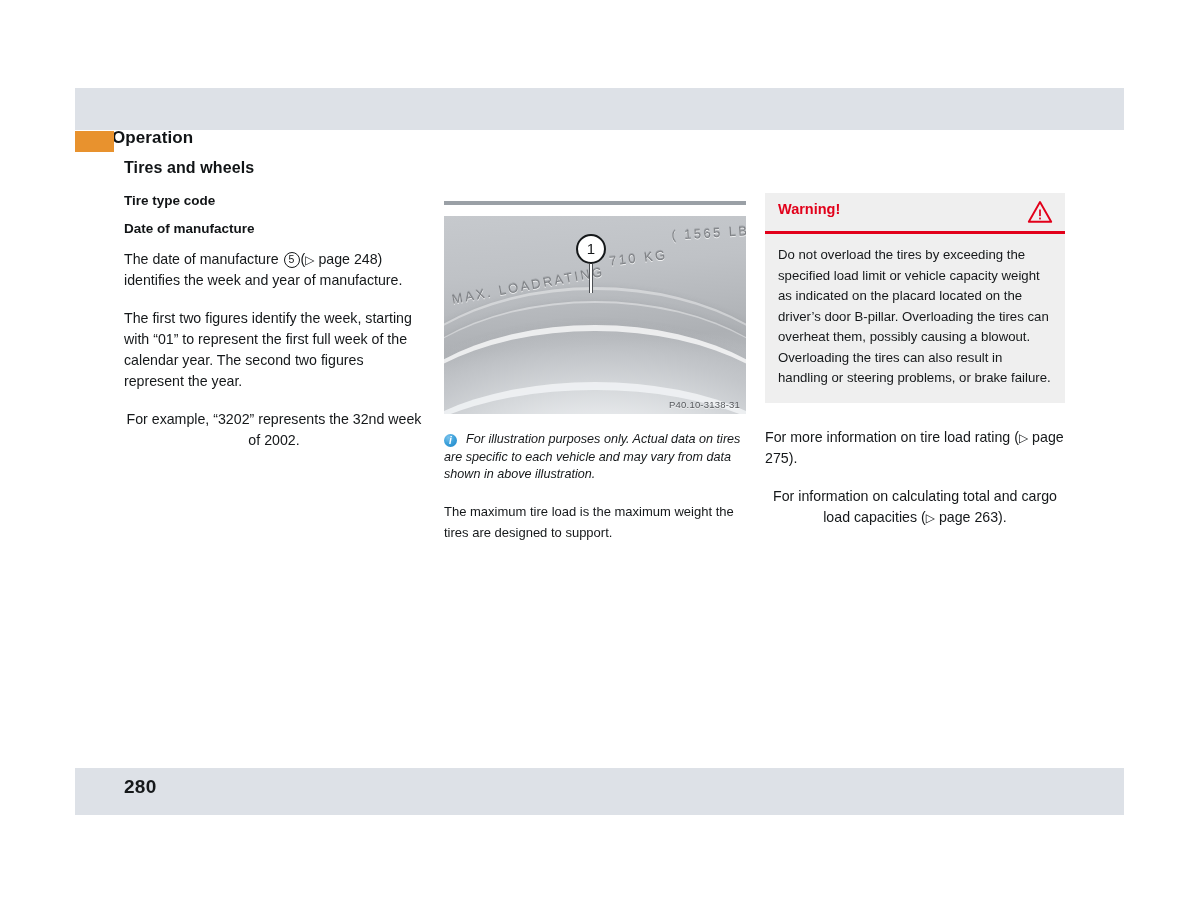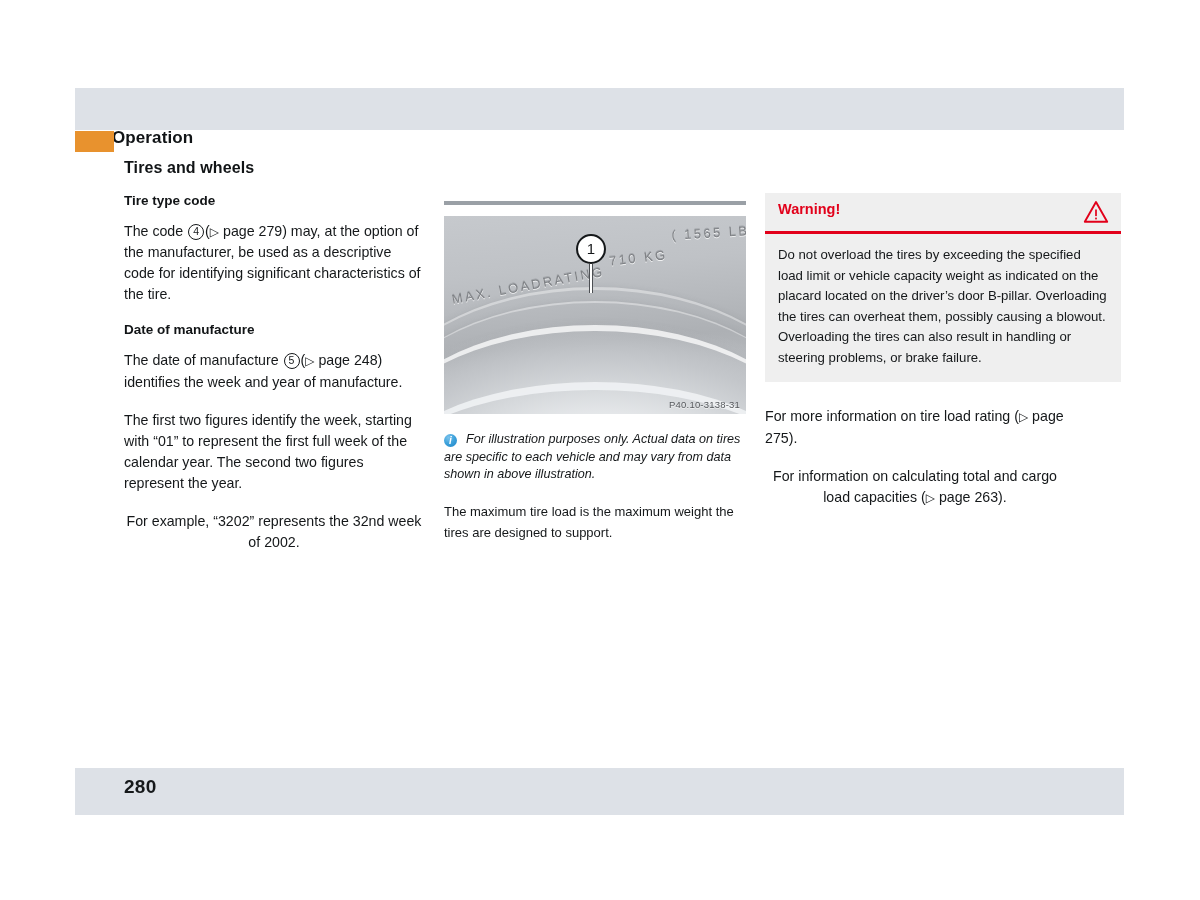--- a/index.html
+++ b/index.html
@@ -265,21 +265,21 @@
 
   .after-note {
     margin-top: 17px;
     font-size: 13px;
     line-height: 21px;
     color: #15181a;
   }
 
   
   .warning-box {
-    width: 356px;
+    width: 300px;
     background: #efefef;
     box-sizing: border-box;
   }
   .warning-head {
     position: relative;
     height: 38px;
     border-bottom: 3px solid #e2001a;
     padding: 0 13px;
   }
   .warning-title {
@@ -333,21 +333,20 @@
   <div class="header-band"></div>
   <div class="header-title">Operation</div>
 
   <div class="section-tab"></div>
   <div class="section-title">Tires and wheels</div>
 
   <div class="col col-1">
 
     <h3 class="sub">Tire type code</h3>
 
-    <p class="body"><span>The code </span><span class="circnum">4</span><span>(</span><span class="arrowref">▷</span><span> page 279) may, at the option of the manufacturer, be used as a descriptive code for identifying significant characteristics of the tire.</span></p>
 
     <h3 class="sub spaced">Date of manufacture</h3>
 
     <p class="body"><span>The date of manufacture </span><span class="circnum">5</span><span>(</span><span class="arrowref">▷</span><span> page 248) identifies the week and year of manufacture.</span></p>
 
     <p class="body">The first two figures identify the week, starting with “01” to represent the first full week of the calendar year. The second two figures represent the year.</p>
 
     <p class="body">For example, “3202” represents the 32nd week of 2002.</p>
   </div>
 

